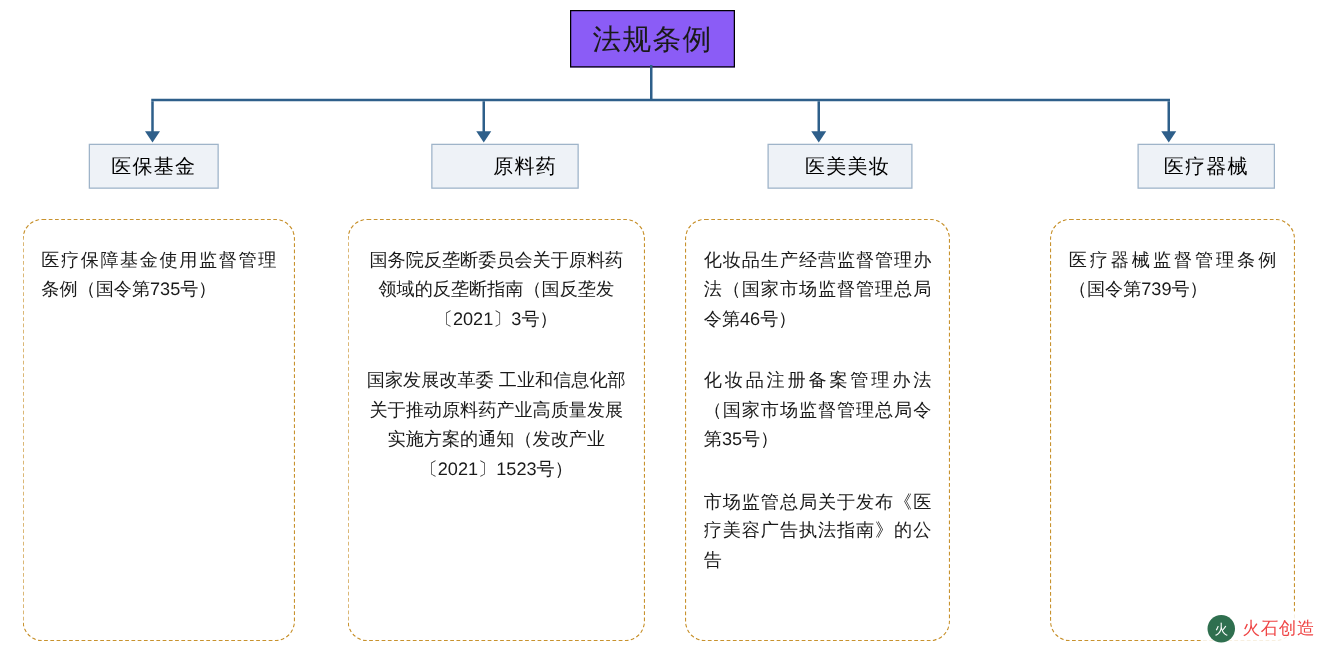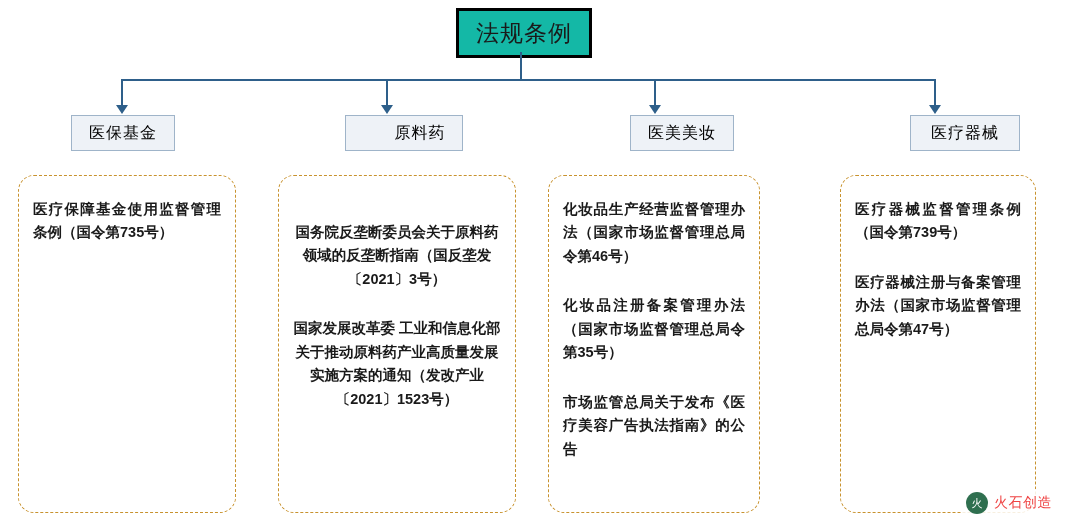--- a/index.html
+++ b/index.html
@@ -19,22 +19,22 @@
     height: 523px;
   }
 
   
   .root-node {
     position: absolute;
     left: 456px;
     top: 8px;
     width: 130px;
     height: 44px;
-    background: #14b8a6;
-    border: 3px solid #000000;
+    background: #8b5cf6;
+    border: 1px solid #000000;
     display: flex;
     align-items: center;
     justify-content: center;
     font-size: 23px;
     color: #1a1a1a;
     letter-spacing: 1px;
   }
 
   
   .line {
@@ -86,48 +86,47 @@
     border: 1px solid #9fb4c9;
     display: flex;
     align-items: center;
     justify-content: center;
     font-size: 16px;
     color: #000000;
     letter-spacing: 1px;
   }
   .cat-h-1 { left: 71px;  width: 102px; }
   .cat-h-2 { left: 345px; width: 84px; padding-left: 32px;  }
-  .cat-h-3 { left: 630px; width: 102px; }
+  .cat-h-3 { left: 614px; width: 102px; padding-left: 12px; }
   .cat-h-4 { left: 881px; width: 108px; margin-left: 29px; }
 
   
   .panel {
     position: absolute;
     top: 175px;
     border: 1.5px dashed #c8922e;
     border-radius: 16px;
     box-sizing: border-box;
     padding: 22px 14px 10px 14px;
-    font-weight: bold;
   }
   .panel-1 { left: 18px;  width: 218px; height: 338px; }
   .panel-2 { left: 278px; width: 238px; height: 338px; }
   .panel-3 { left: 548px; width: 212px; height: 338px; }
   .panel-4 { left: 840px; width: 196px; height: 338px; }
 
   .entry {
     font-size: 14.5px;
     line-height: 1.62;
     color: #1a1a1a;
     margin-bottom: 26px;
     text-align: justify;
     text-justify: inter-ideograph;
   }
   .entry:last-child { margin-bottom: 0; }
-  .entry.center { text-align: center; margin-top: 23px; }
+  .entry.center { text-align: center; }
 
   
   .watermark {
     position: absolute;
     right: 8px;
     bottom: 6px;
     display: flex;
     align-items: center;
     gap: 6px;
     padding: 3px 8px 3px 4px;
@@ -184,21 +183,20 @@
   </div>
 
   <div class="panel panel-3">
     <div class="entry">化妆品生产经营监督管理办法（国家市场监督管理总局令第46号）</div>
     <div class="entry">化妆品注册备案管理办法（国家市场监督管理总局令第35号）</div>
     <div class="entry">市场监管总局关于发布《医疗美容广告执法指南》的公告</div>
   </div>
 
   <div class="panel panel-4">
     <div class="entry">医疗器械监督管理条例（国令第739号）</div>
-    <div class="entry">医疗器械注册与备案管理办法（国家市场监督管理总局令第47号）</div>
   </div>
 
   <div class="watermark">
     <div class="wm-logo">火</div>
     <div class="wm-text">火石创造</div>
   </div>
 
 </div>
 
 </body></html>

